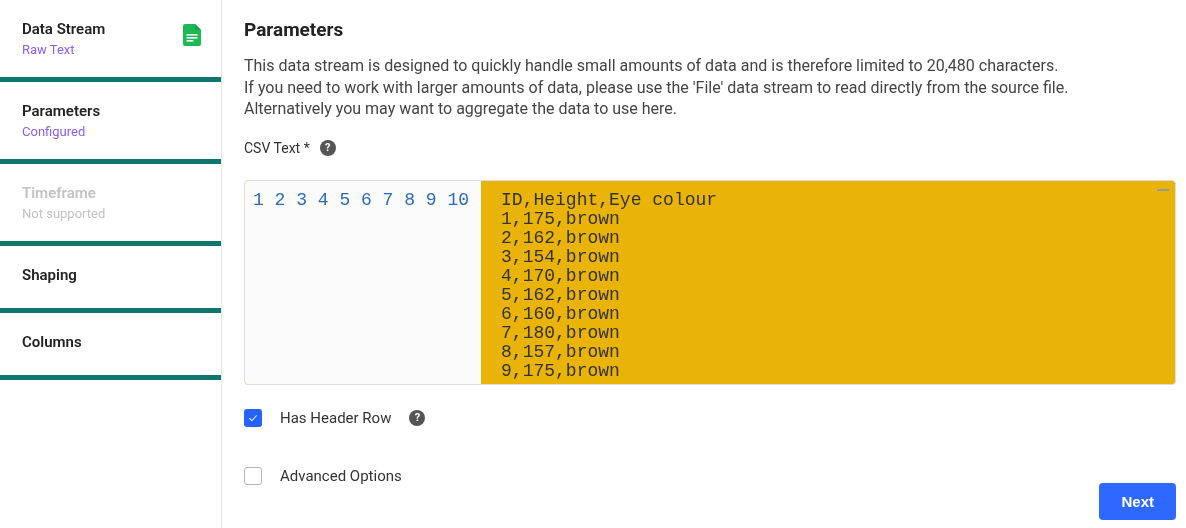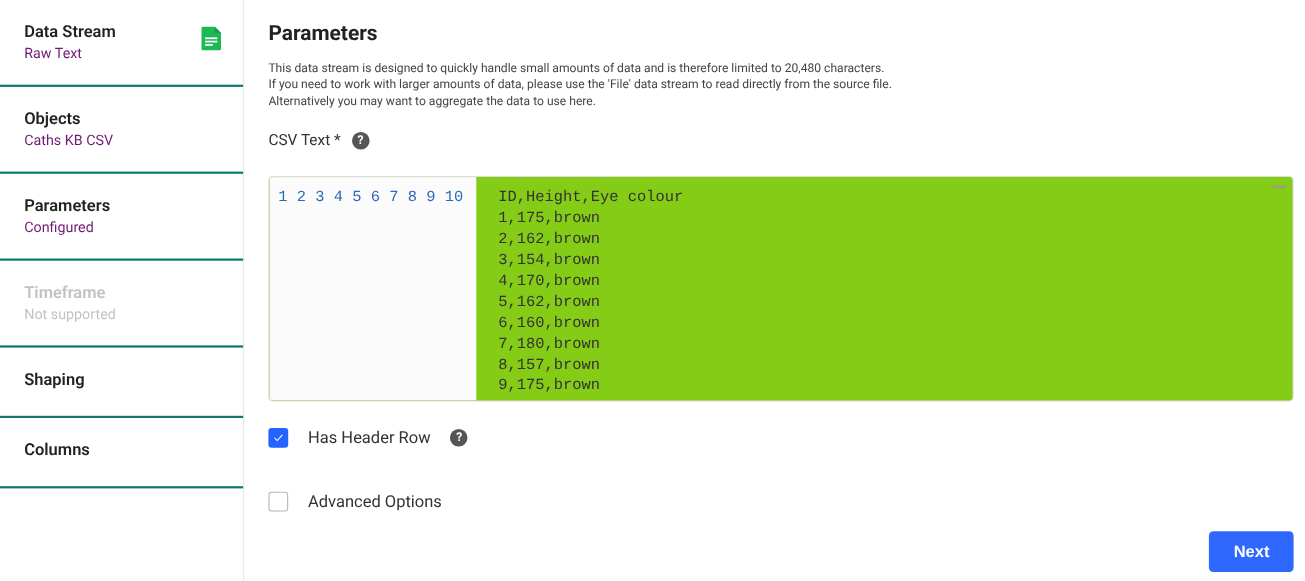--- a/index.html
+++ b/index.html
@@ -20,33 +20,33 @@
     height: 100%;
   }
   .sidebar {
     width: 222px;
     flex: 0 0 222px;
     border-right: 1px solid #e5e5e5;
     background: #fff;
   }
   .side-item {
     padding: 20px 22px 20px 22px;
-    border-bottom: 2px solid #0f766e;
+    border-bottom: 5px solid #0f766e;
     cursor: pointer;
     position: relative;
   }
   .side-item .title {
     font-weight: 600;
     font-size: 15px;
     color: #222;
     margin-bottom: 4px;
   }
   .side-item .sub {
     font-size: 13px;
-    color: #701a75;
+    color: #8b5cf6;
   }
   .side-item.disabled .title,
   .side-item.disabled .sub {
     color: #c2c2c2;
   }
   .file-icon {
     position: absolute;
     right: 20px;
     top: 24px;
   }
@@ -56,21 +56,21 @@
     position: relative;
     overflow: hidden;
   }
   .main h2 {
     margin: 0 0 14px 0;
     font-size: 19px;
     font-weight: 700;
     color: #222;
   }
   .desc {
-    font-size: 11px;
+    font-size: 16px;
     color: #444;
     line-height: 1.35;
     margin-bottom: 20px;
   }
   .field-label {
     font-size: 14px;
     color: #333;
     margin-bottom: 24px;
     display: flex;
     align-items: center;
@@ -86,22 +86,22 @@
     font-size: 11px;
     font-weight: 700;
     align-items: center;
     justify-content: center;
   }
   .code-editor {
     border: 1px solid #ddd;
     border-radius: 4px;
     display: flex;
     font-family: Consolas, "Menlo", "Courier New", monospace;
-    font-size: 14px;
-    background: #84cc16;
+    font-size: 18px;
+    background: #eab308;
     position: relative;
     height: 205px;
     overflow: hidden;
   }
   .gutter {
     background: #fbfbfb;
     padding: 10px 12px 10px 8px;
     text-align: right;
     color: #2a6ab8;
     user-select: none;
@@ -178,24 +178,20 @@
       <div class="sub">Raw Text</div>
       <span class="file-icon">
         <svg width="18" height="22" viewBox="0 0 18 22">
             <path d="M2 0h10l6 6v14a2 2 0 0 1-2 2H2a2 2 0 0 1-2-2V2a2 2 0 0 1 2-2z" fill="#1db954"></path>
             <path d="M12 0v6h6z" fill="#12a146"></path>
             <rect x="3.5" y="10" width="11" height="1.6" fill="#fff"></rect>
             <rect x="3.5" y="13" width="11" height="1.6" fill="#fff"></rect>
             <rect x="3.5" y="16" width="7" height="1.6" fill="#fff"></rect>
           </svg>
       </span>
-    </div>
-    <div class="side-item">
-      <div class="title">Objects</div>
-      <div class="sub">Caths KB CSV</div>
     </div>
     <div class="side-item">
       <div class="title">Parameters</div>
       <div class="sub">Configured</div>
     </div>
     <div class="side-item disabled">
       <div class="title">Timeframe</div>
       <div class="sub">Not supported</div>
     </div>
     <div class="side-item">

